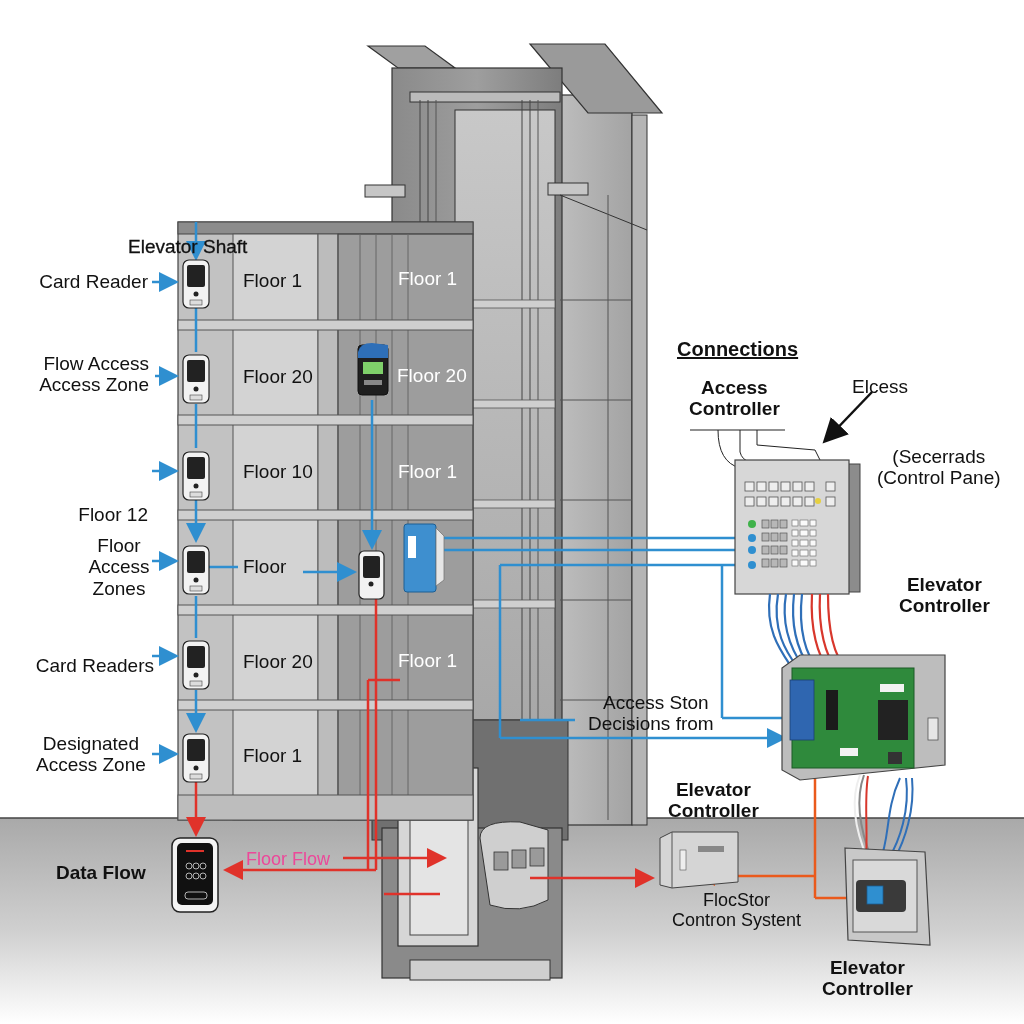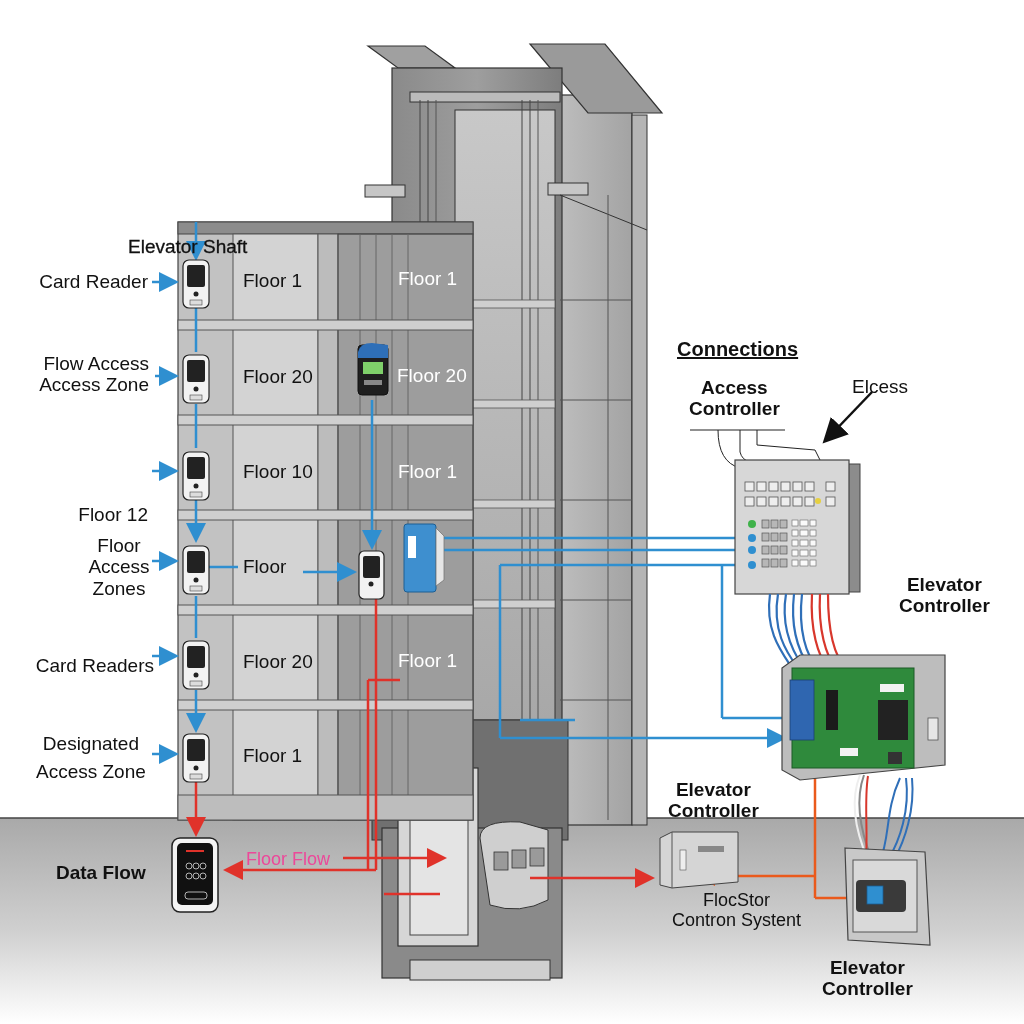--- a/index.html
+++ b/index.html
@@ -358,21 +358,21 @@
   <span>Floor 12</span>
 </div>
 <div class="lbl md ml" style="left:80px;top:535px;align-items:center;width:78px;">
   <span>Floor</span>
   <span>Access</span>
   <span>Zones</span>
 </div>
 <div class="lbl md right ml" style="right:870px;top:655px;">
   <span>Card Readers</span>
 </div>
-<div class="lbl md ml" style="left:36px;top:733px;align-items:center;gap:7px;">
+<div class="lbl md ml" style="left:36px;top:733px;align-items:center;">
   <span>Designated</span>
   <span>Access Zone</span>
 </div>
 
 <div class="lbl md" style="left:243px;top:270px;">Floor 1</div>
 <div class="lbl md" style="left:243px;top:366px;">Floor 20</div>
 <div class="lbl md" style="left:243px;top:461px;">Floor 10</div>
 <div class="lbl md" style="left:243px;top:556px;">Floor</div>
 <div class="lbl md" style="left:243px;top:651px;">Floor 20</div>
 <div class="lbl md" style="left:243px;top:745px;">Floor 1</div>
@@ -381,24 +381,32 @@
 <div class="lbl md white" style="left:397px;top:365px;">Floor 20</div>
 <div class="lbl md white" style="left:398px;top:461px;">Floor 1</div>
 <div class="lbl md white" style="left:398px;top:650px;">Floor 1</div>
 
 <div class="lbl lg bold" style="left:677px;top:338px;text-decoration:underline;">Connections</div>
 <div class="lbl md bold ml" style="left:689px;top:377px;align-items:center;">
   <span>Access</span>
   <span>Controller</span>
 </div>
 <div class="lbl md" style="left:852px;top:376px;text-align:center;">Elcess</div>
+<div class="lbl md ml" style="left:877px;top:446px;align-items:center;">
+  <span>(Secerrads</span>
+  <span>(Control Pane)</span>
+</div>
 <div class="lbl md bold ml" style="left:899px;top:574px;align-items:center;">
   <span>Elevator</span>
   <span>Controller</span>
 </div>
+<div class="lbl md ml" style="left:588px;top:692px;align-items:flex-start;">
+  <span style="padding-left:15px">Access Ston</span>
+  <span>Decisions from</span>
+</div>
 <div class="lbl md bold ml" style="left:668px;top:779px;align-items:center;">
   <span>Elevator</span>
   <span>Controller</span>
 </div>
 <div class="lbl md ml" style="left:672px;top:890px;align-items:center;font-size:18px;">
   <span>FlocStor</span>
   <span>Contron Systent</span>
 </div>
 <div class="lbl md bold ml" style="left:822px;top:957px;align-items:center;">
   <span>Elevator</span>

